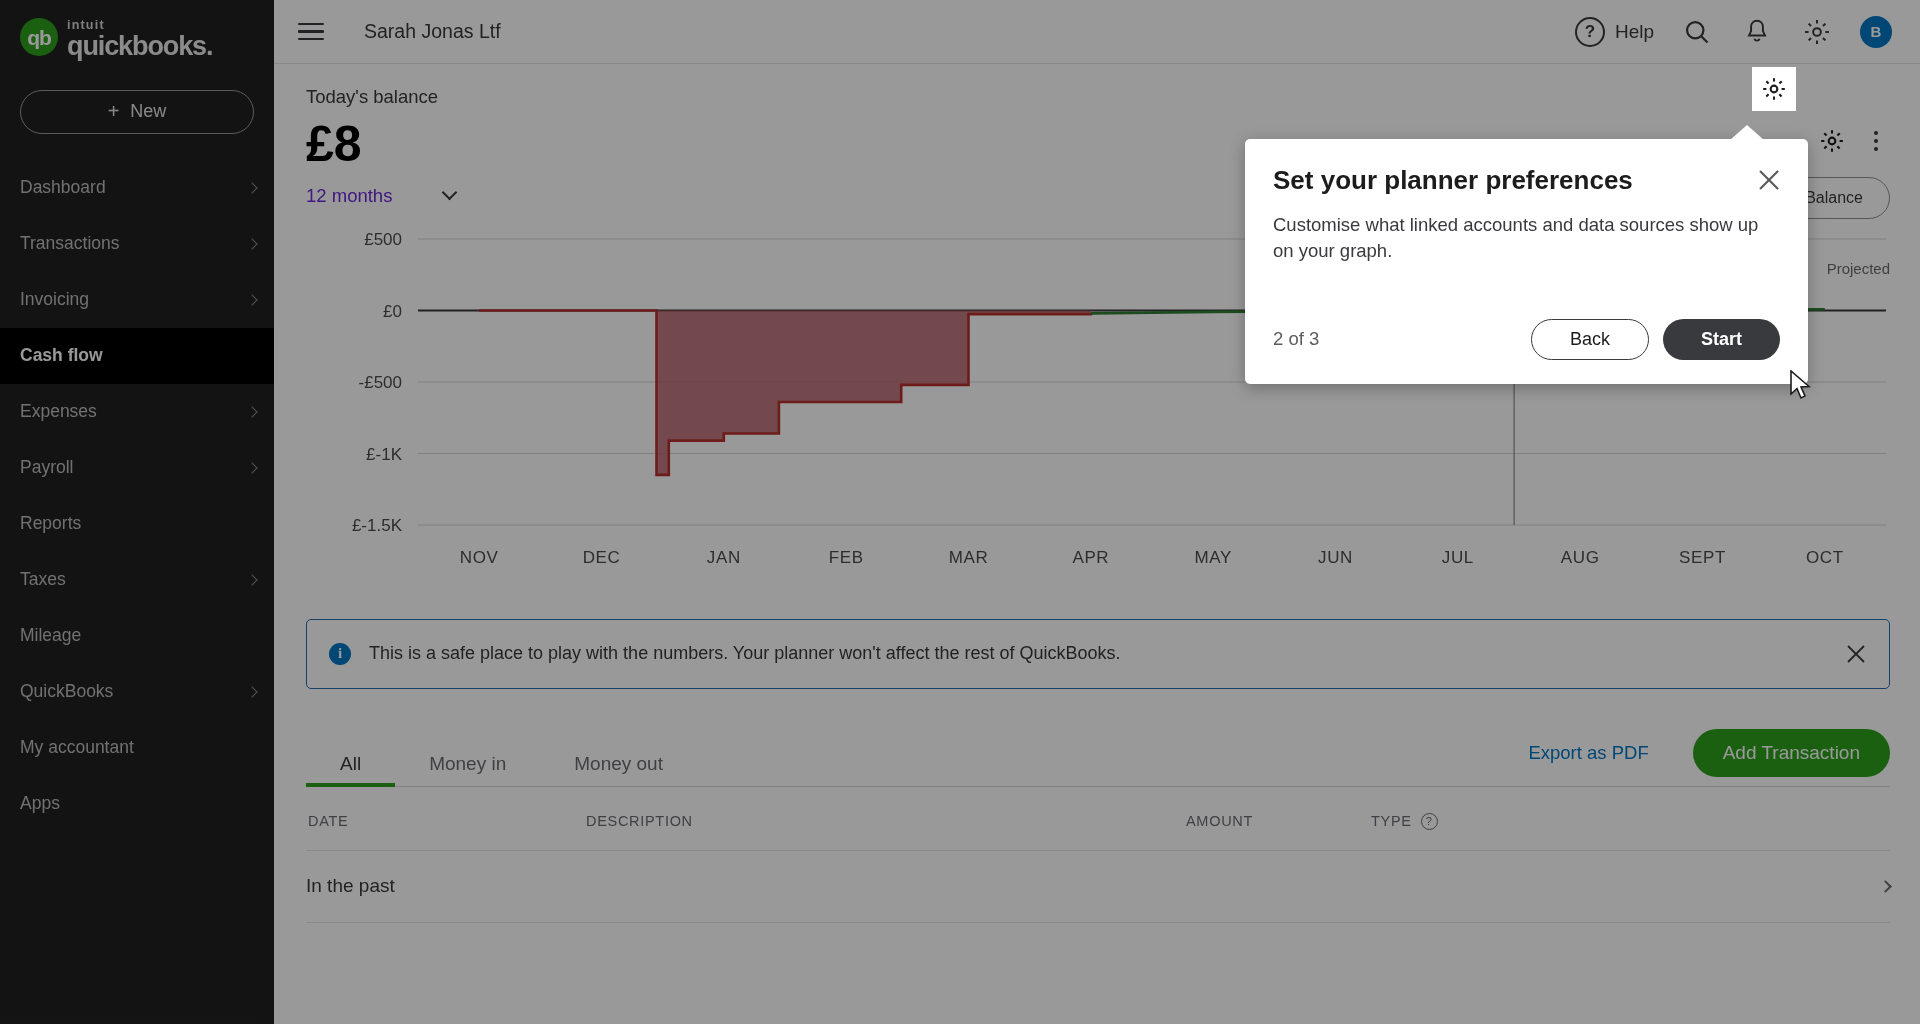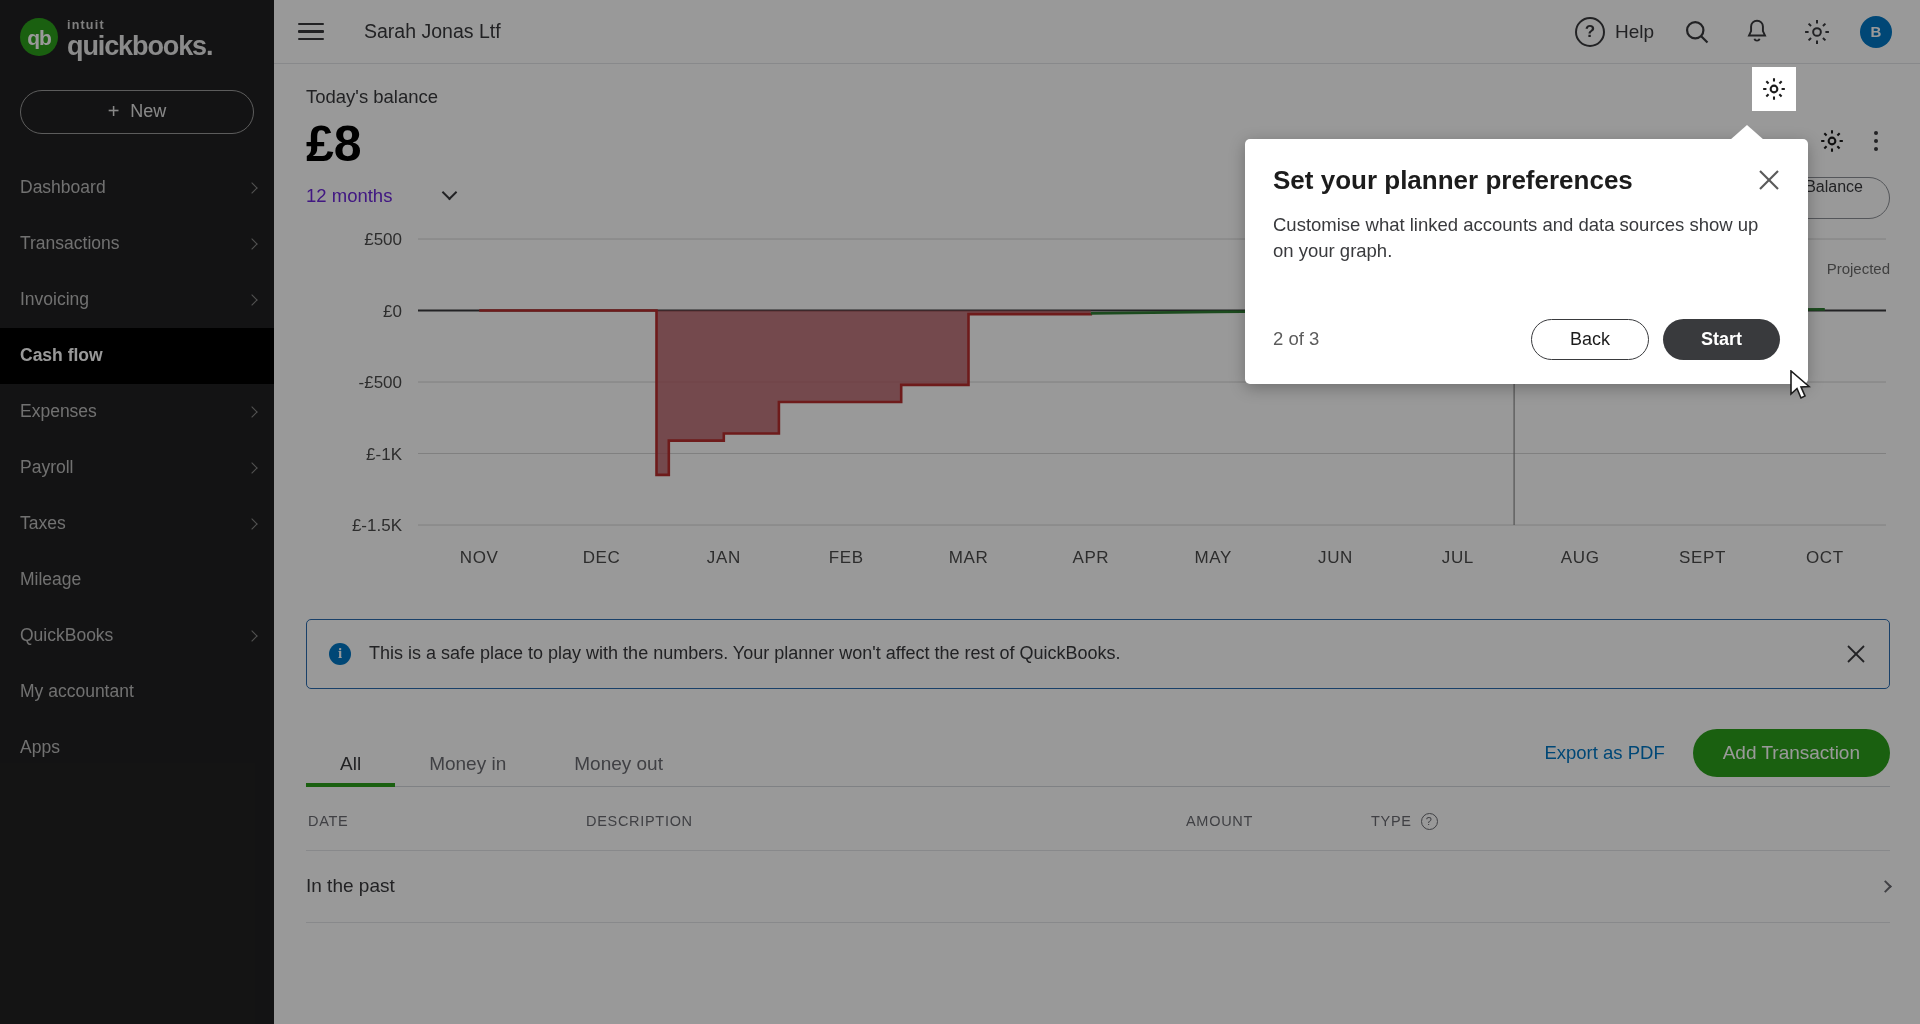--- a/index.html
+++ b/index.html
@@ -126,21 +126,21 @@
   .kebab { width: 28px; height: 44px; display: flex; flex-direction: column;
     align-items: center; justify-content: center; gap: 4px; cursor: pointer; }
   .kebab i { width: 4px; height: 4px; border-radius: 50%; background: #393a3d; display: block; }
 
   .seg-toggle {
     position: absolute; right: 30px; top: 113px;
     display: flex; border: 1.5px solid #8d9096;
     border-radius: 22px; overflow: hidden; height: 42px; z-index: 20;
   }
   .seg {
-    display: flex; gap: 15px;
+    display: flex; align-items: center; gap: 15px;
     padding: 0 26px; font-size: 16px; color: #393a3d; cursor: pointer;
   }
   .seg + .seg { border-left: 1.5px solid #8d9096; }
   .seg .dot { width: 9px; height: 9px; border-radius: 50%; flex: none; }
 
   .proj-label {
     position: absolute; right: 30px; top: 196px;
     font-size: 15px; color: #6b6b6b; z-index: 15;
   }
 
@@ -172,21 +172,21 @@
     padding: 0 34px 11px 34px; font-size: 19px; color: #6b6c72;
     cursor: pointer; position: relative;
   }
   .tab.active { color: #393a3d; }
   .tab.active::after {
     content: ""; position: absolute; left: 0; right: 0; bottom: -1.5px;
     height: 4px; background: #2ca01c;
   }
   .tabs-actions {
     margin-left: auto; display: flex; align-items: center;
-    gap: 28px; padding-bottom: 9px;
+    gap: 44px; padding-bottom: 9px;
   }
   .link-blue { color: #0077c5; font-size: 18.5px; cursor: pointer; }
   .green-btn {
     background: #2ca01c; color: #fff; font-size: 19px;
     padding: 13px 30px; border-radius: 24px; cursor: pointer;
   }
 
   
   .table-head {
     display: flex; padding: 26px 0 20px 0;
@@ -299,20 +299,23 @@
         <div class="nav-item active">
           <span class="lbl">Cash flow</span>
         </div>
         <div class="nav-item">
           <span class="lbl">Expenses</span>
           <span class="chev-r"></span>
         </div>
         <div class="nav-item">
           <span class="lbl">Payroll</span>
           <span class="chev-r"></span>
+        </div>
+        <div class="nav-item">
+          <span class="lbl">Reports</span>
         </div>
         <div class="nav-item">
           <span class="lbl">Taxes</span>
           <span class="chev-r"></span>
         </div>
         <div class="nav-item">
           <span class="lbl">Mileage</span>
         </div>
         <div class="nav-item">
           <span class="lbl">QuickBooks</span>

